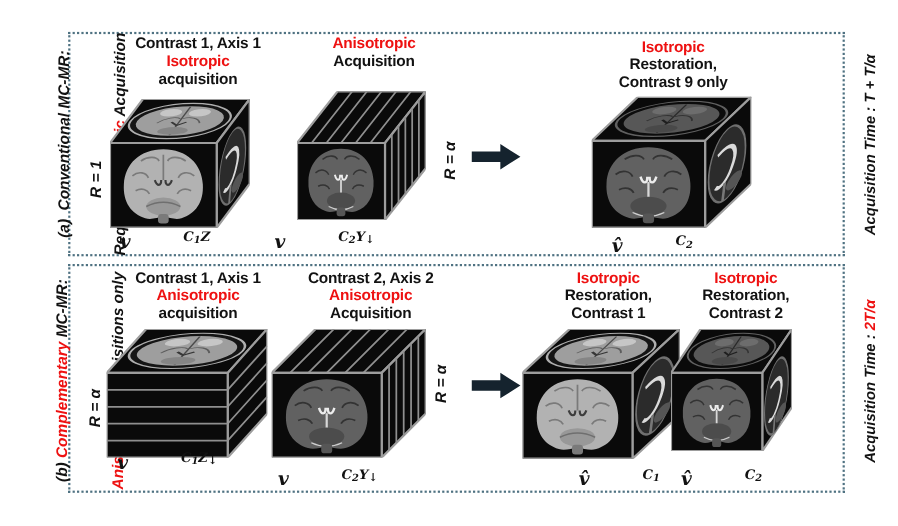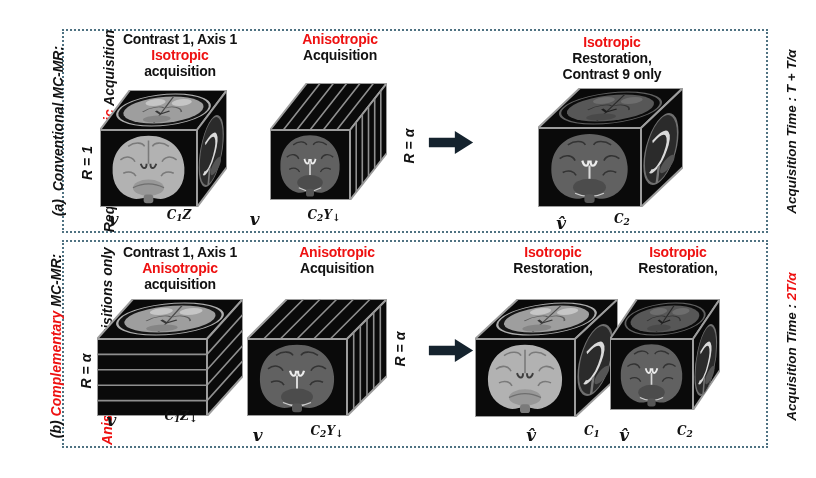--- a/index.html
+++ b/index.html
@@ -102,30 +102,33 @@
       <div>Restoration,</div>
       <div>Contrast 9 only</div>
   </div>
 
   <div class="cap" style="left:95px;top:244px">
     <div>Contrast 1, Axis 1</div>
       <div class="red">Anisotropic</div>
       <div>acquisition</div>
   </div>
   <div class="cap" style="left:252px;top:244px">
+    <div>Contrast 2, Axis 2</div>
       <div class="red">Anisotropic</div>
       <div>Acquisition</div>
   </div>
   <div class="cap" style="left:468px;top:244px">
     <div class="red">Isotropic</div>
       <div>Restoration,</div>
+      <div>Contrast 1</div>
   </div>
   <div class="cap" style="left:593px;top:244px">
     <div class="red">Isotropic</div>
       <div>Restoration,</div>
+      <div>Contrast 2</div>
   </div>
 
   <div class="rlab" style="left:55px;top:155px">R = 1</div>
   <div class="rlab" style="left:377px;top:138px">R = α</div>
   <div class="rlab" style="left:54px;top:363px">R = α</div>
   <div class="rlab" style="left:368px;top:341px">R = α</div>
 
   <svg class="cube" style="left:100px;top:90px" width="127" height="117" viewBox="0 0 127 117">
     <polygon class="face" points="0,40 30,0 127,0 97,40"></polygon>
     <g transform="matrix(0.97,0,-0.375,0.5,30,0)">

